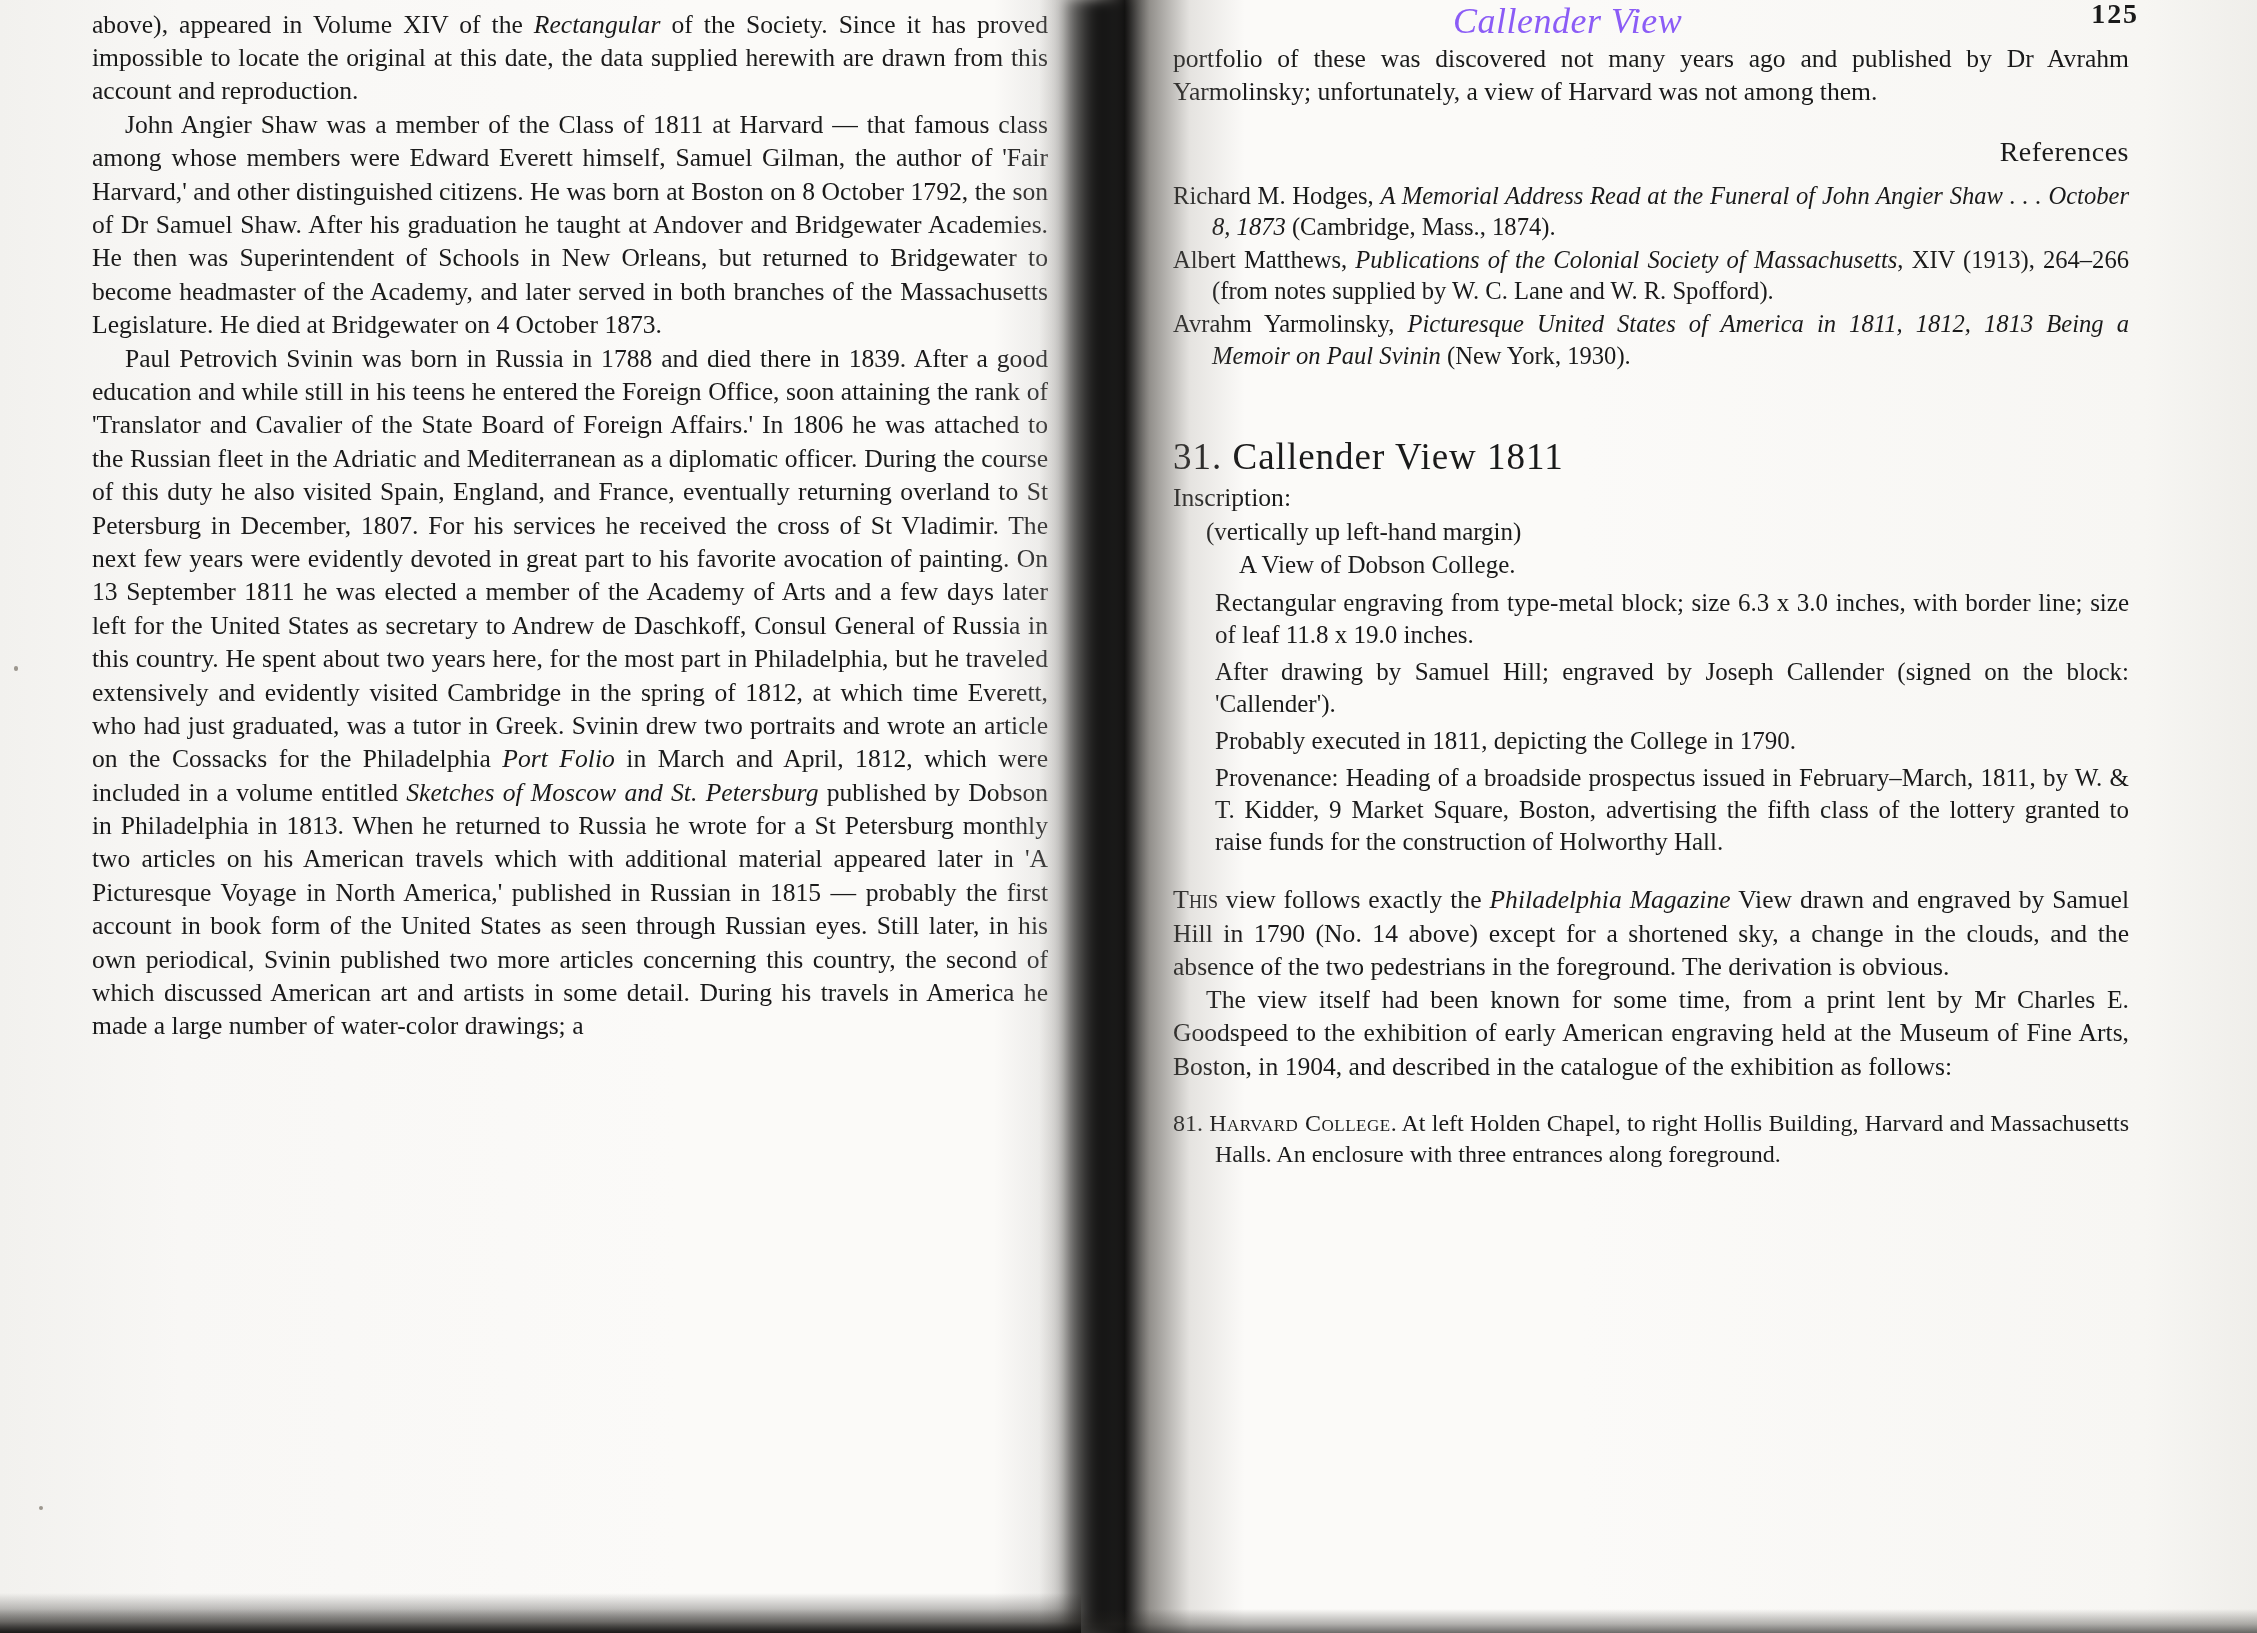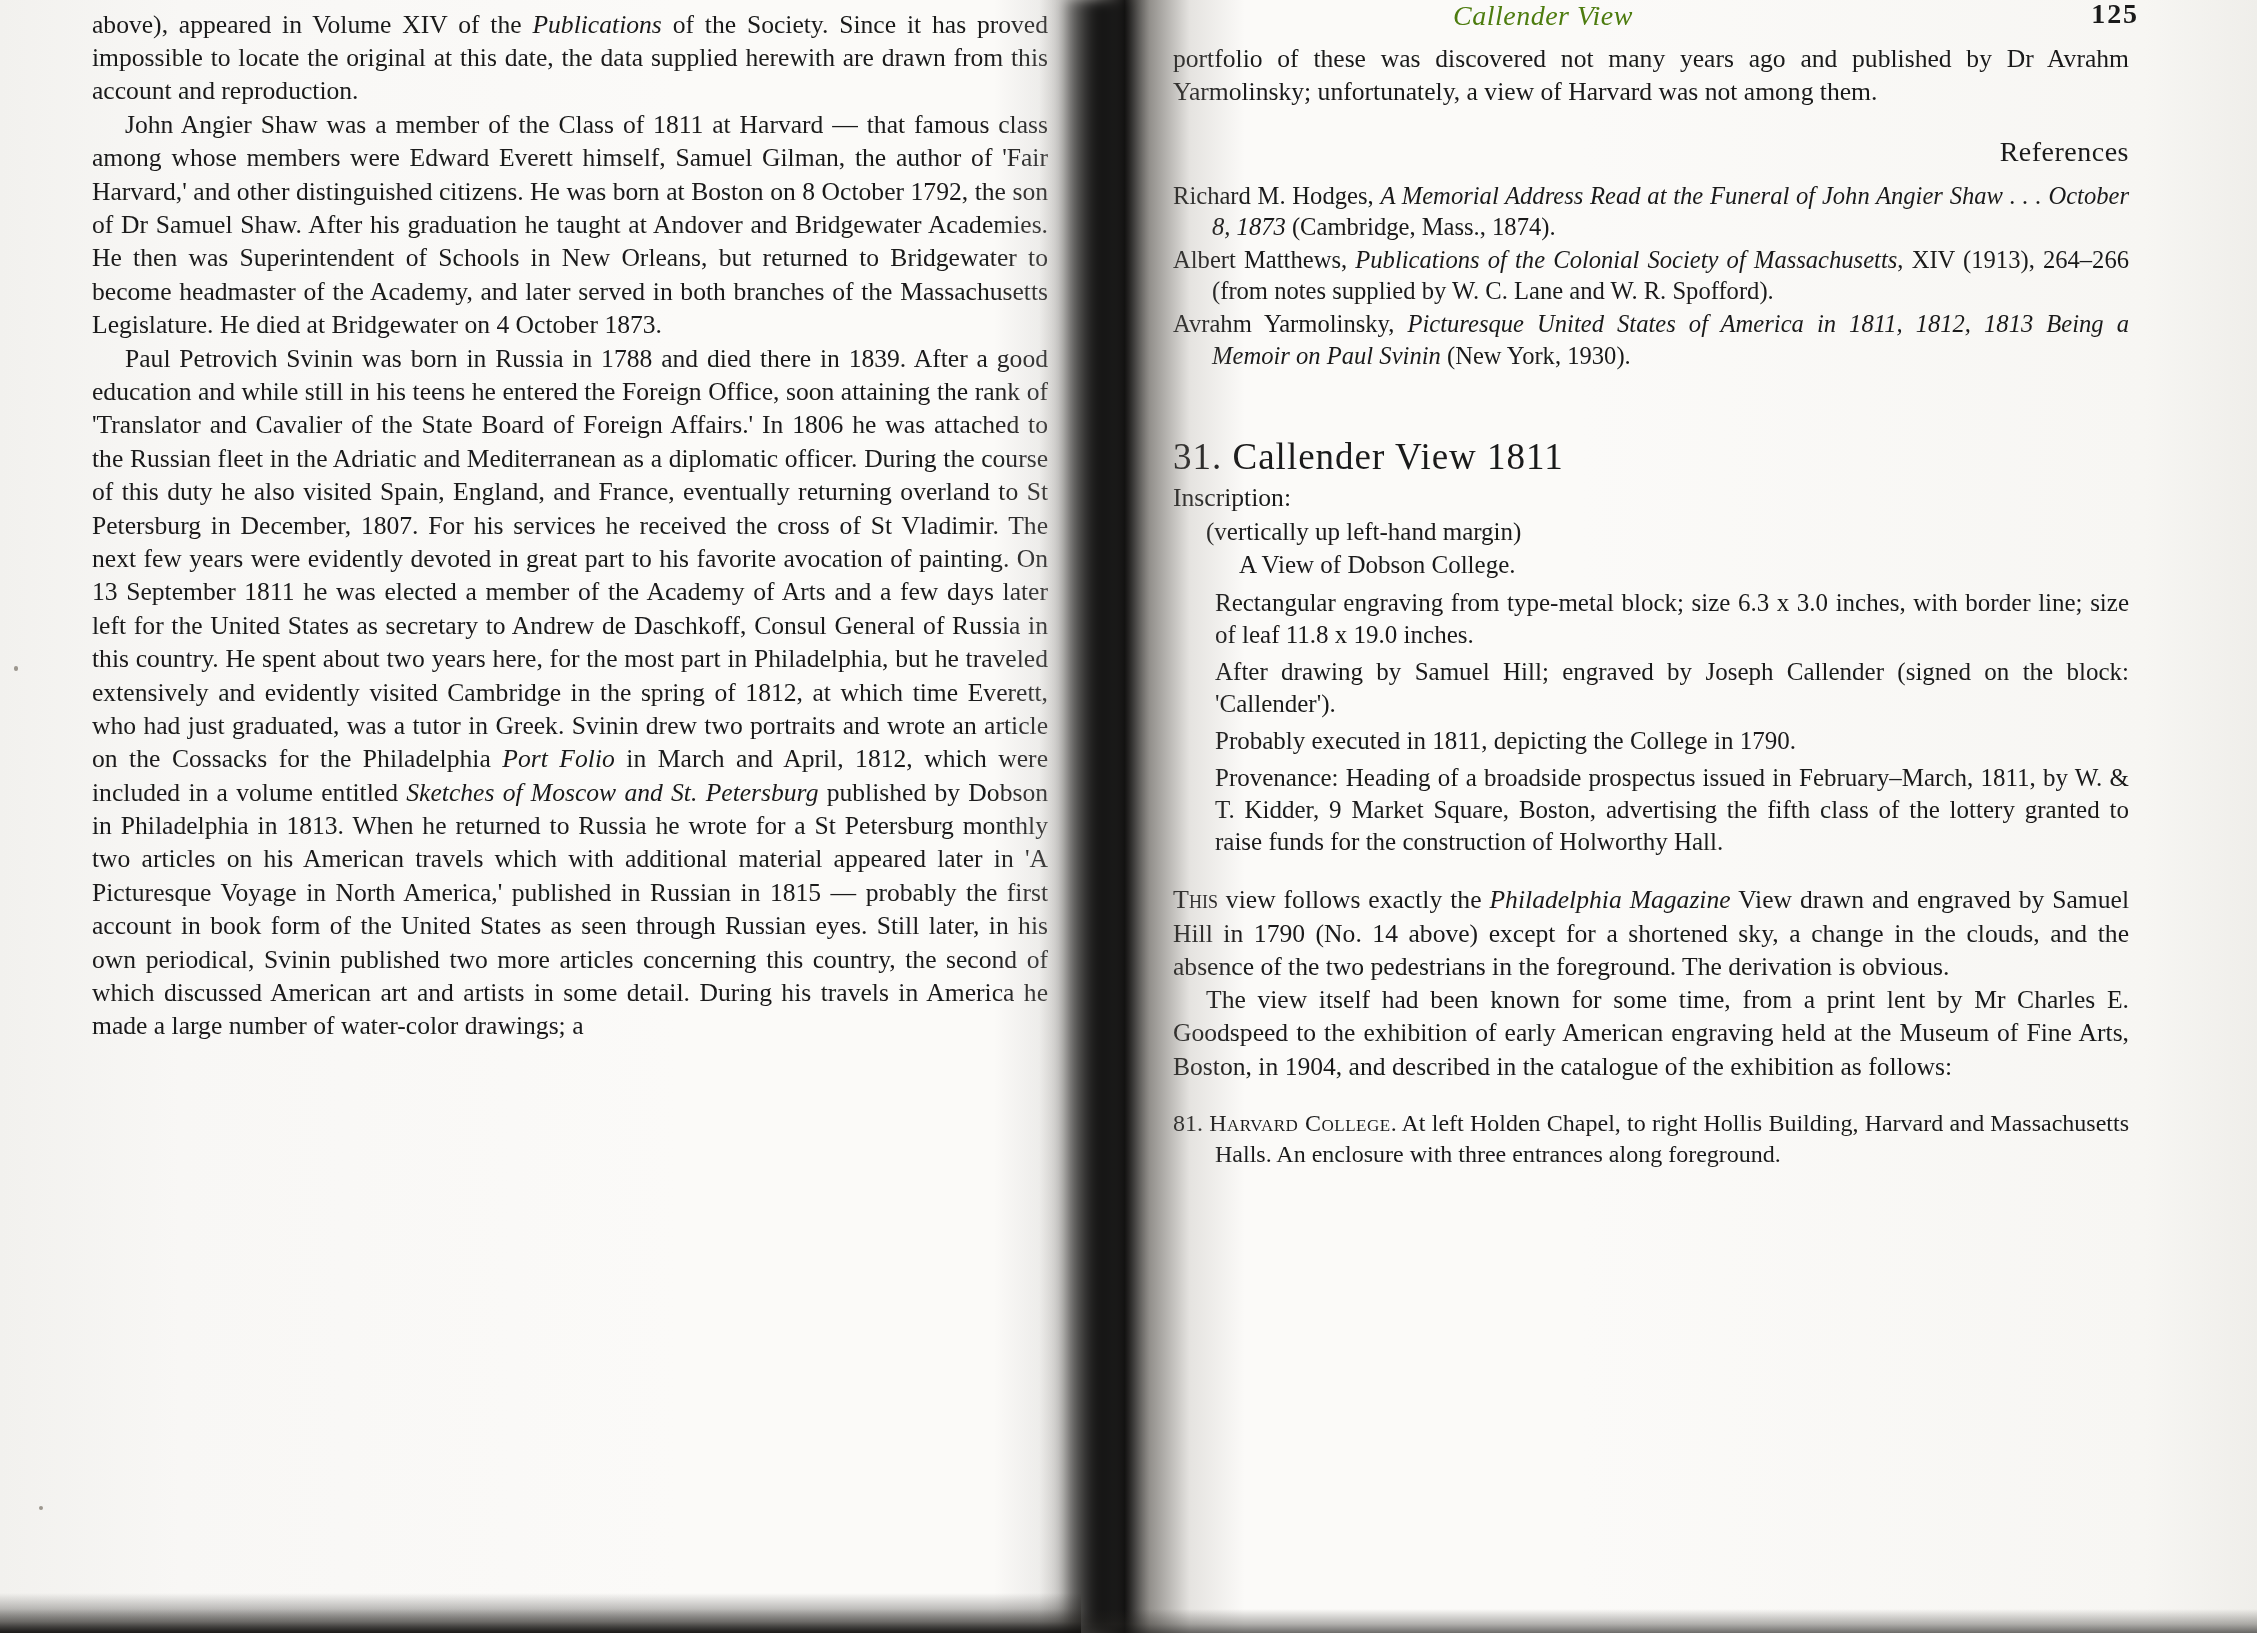--- a/index.html
+++ b/index.html
@@ -120,23 +120,23 @@
     top: 0px;
     left: 1173px;
     width: 966px;
     height: 39px;
   }
   .rh-title {
     position: absolute;
     left: 280px;
     top: 0;
     font-style: italic;
-    font-size: 28px;
+    font-size: 36px;
     letter-spacing: 0.5px;
-    color: #4d7c0f;
+    color: #8b5cf6;
   }
   .rh-page {
     position: absolute;
     right: 0;
     top: -1.9px;
     font-size: 28px;
     letter-spacing: 1.9px;
     font-weight: 600;
   }
 
@@ -243,21 +243,21 @@
     z-index: 3;
   }
 </style>
 </head>
 <body>
 
 <div class="scan">
   <div class="page-tone"></div>
 
   <div class="col col-left">
-    <p class="first">above), appeared in Volume XIV of the <i>Publications</i> of the Society. Since it has proved impossible to locate the original at this date, the data supplied herewith are drawn from this account and reproduction.</p>
+    <p class="first">above), appeared in Volume XIV of the <i>Rectangular</i> of the Society. Since it has proved impossible to locate the original at this date, the data supplied herewith are drawn from this account and reproduction.</p>
     <p>John Angier Shaw was a member of the Class of 1811 at Harvard — that famous class among whose members were Edward Everett himself, Samuel Gilman, the author of 'Fair Harvard,' and other distinguished citizens.  He was born at Boston on 8 October 1792, the son of Dr Samuel Shaw.  After his graduation he taught at Andover and Bridgewater Academies.  He then was Superintendent of Schools in New Orleans, but returned to Bridgewater to become headmaster of the Academy, and later served in both branches of the Massachusetts Legislature.  He died at Bridgewater on 4 October 1873.</p>
     <p>Paul Petrovich Svinin was born in Russia in 1788 and died there in 1839.  After a good education and while still in his teens he entered the Foreign Office, soon attaining the rank of 'Translator and Cavalier of the State Board of Foreign Affairs.'  In 1806 he was attached to the Russian fleet in the Adriatic and Mediterranean as a diplomatic officer. During the course of this duty he also visited Spain, England, and France, eventually returning overland to St Petersburg in December, 1807.  For his services he received the cross of St Vladimir.  The next few years were evidently devoted in great part to his favorite avocation of painting.  On 13 September 1811 he was elected a member of the Academy of Arts and a few days later left for the United States as secretary to Andrew de Daschkoff, Consul General of Russia in this country.  He spent about two years here, for the most part in Philadelphia, but he traveled extensively and evidently visited Cambridge in the spring of 1812, at which time Everett, who had just graduated, was a tutor in Greek.  Svinin drew two portraits and wrote an article on the Cossacks for the Philadelphia <i>Port Folio</i> in March and April, 1812, which were included in a volume entitled <i>Sketches of Moscow and St. Petersburg</i> published by Dobson in Philadelphia in 1813.  When he returned to Russia he wrote for a St Petersburg monthly two articles on his American travels which with additional material appeared later in 'A Picturesque Voyage in North America,' published in Russian in 1815 — probably the first account in book form of the United States as seen through Russian eyes.  Still later, in his own periodical, Svinin published two more articles concerning this country, the second of which discussed American art and artists in some detail.  During his travels in America he made a large number of water-color drawings; a</p>
   </div>
 
   <div class="running-head">
     <span class="rh-title">Callender View</span>
     <span class="rh-page">125</span>
   </div>
 
   <div class="col col-right">

